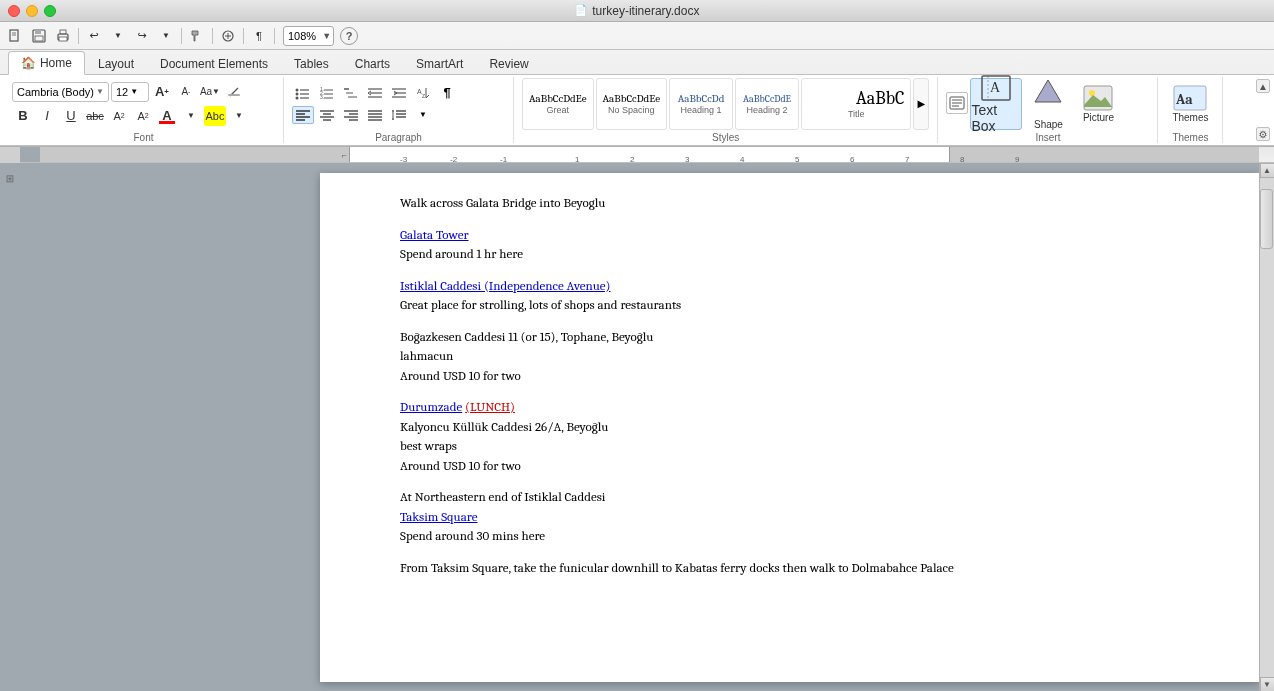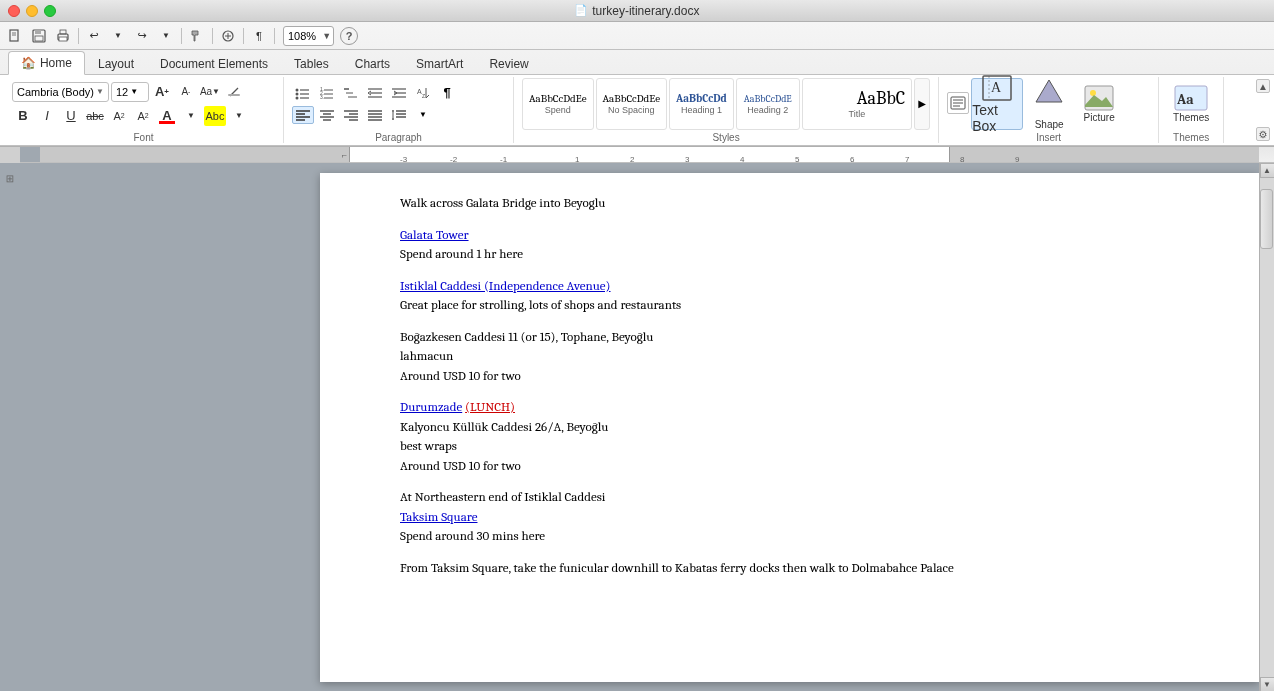--- a/index.html
+++ b/index.html
@@ -631,28 +631,28 @@
         </div>
       </div>
       <div class="ribbon-group-label">Paragraph</div>
     </div>
 
     <div class="ribbon-group" style="min-width: 380px;">
       <div class="ribbon-group-content" style="flex: 1; align-items: center;">
         <div class="styles-container">
           <div class="style-item">
             <span style="font-family: Cambria, serif; font-size: 11px;">AaBbCcDdEe</span>
-            <span style="font-size:9px; color:#666;">Spend</span>
+            <span style="font-size:9px; color:#666;">Great</span>
           </div>
           <div class="style-item">
             <span style="font-family: Cambria, serif; font-size: 11px;">AaBbCcDdEe</span>
             <span style="font-size:9px; color:#666;">No Spacing</span>
           </div>
           <div class="style-item">
-            <span style="font-family: Cambria, serif; font-size: 11px; color: #2e5496; font-weight: bold;">AaBbCcDd</span>
+            <span style="font-family: Cambria, serif; font-size: 11px; color: #2e5496;">AaBbCcDd</span>
             <span style="font-size:9px; color:#666;">Heading 1</span>
           </div>
           <div class="style-item">
             <span style="font-family: Cambria, serif; font-size: 10px; color: #2e5496;">AaBbCcDdE</span>
             <span style="font-size:9px; color:#666;">Heading 2</span>
           </div>
           <div class="style-item">
             <span style="font-family: Cambria, serif; font-size: 18px;" class="aa-big">AaBbC</span>
             <span style="font-size:9px; color:#666;">Title</span>
           </div>

